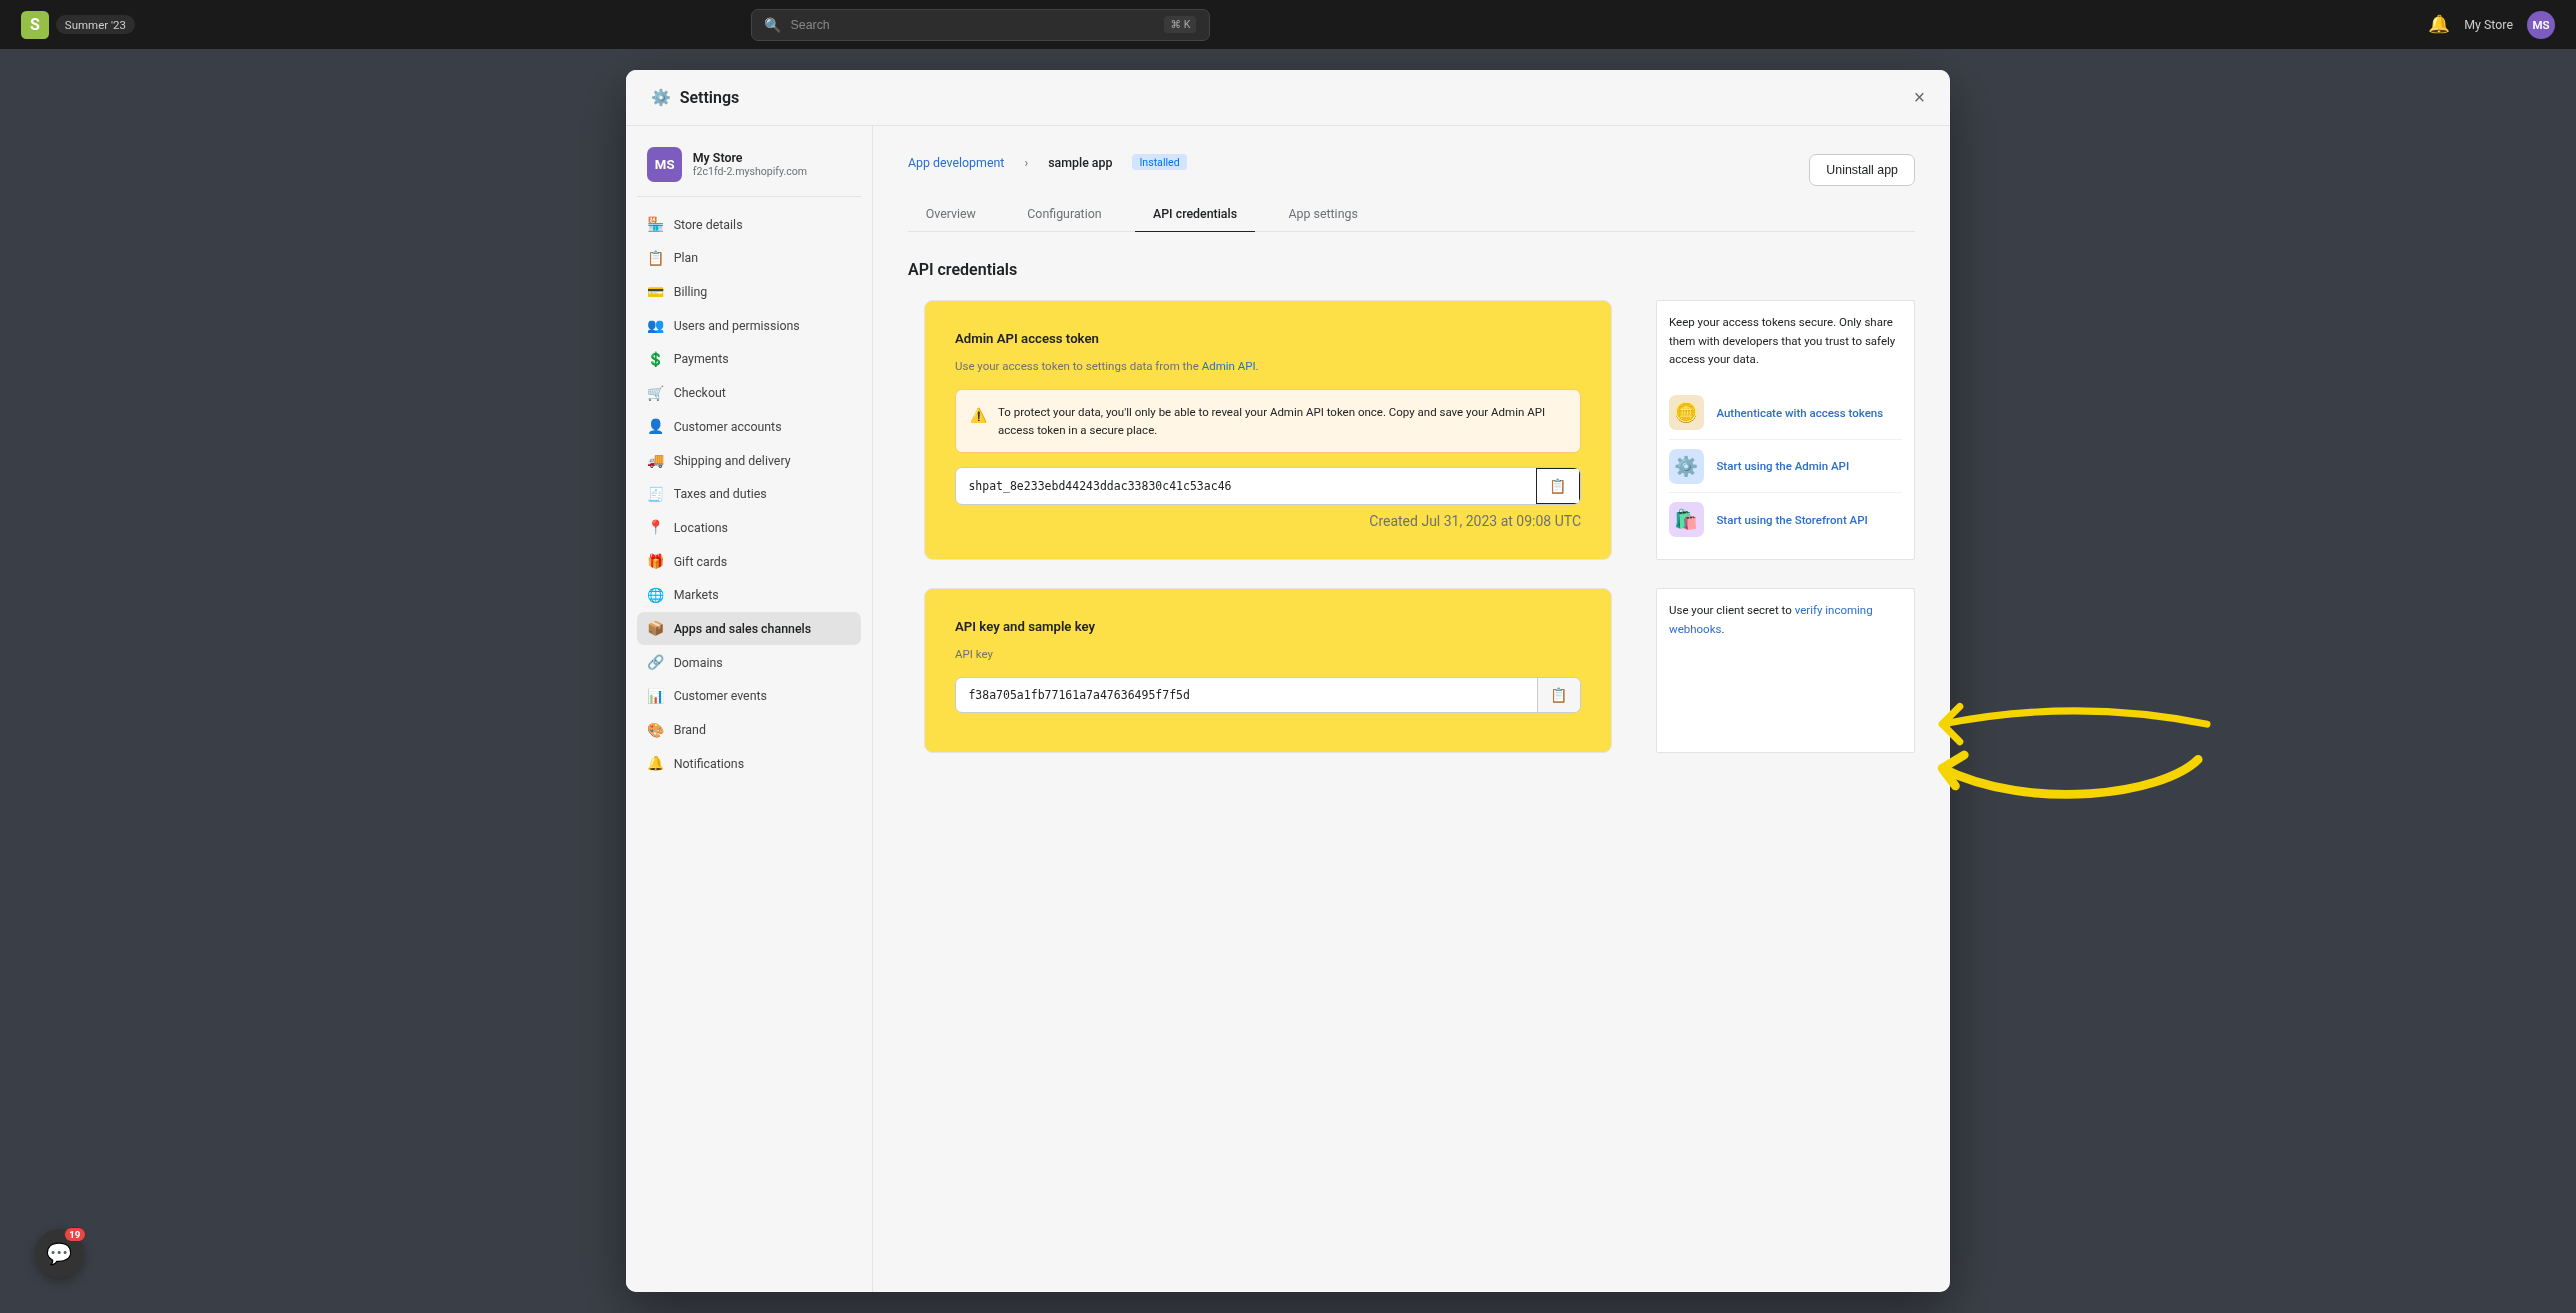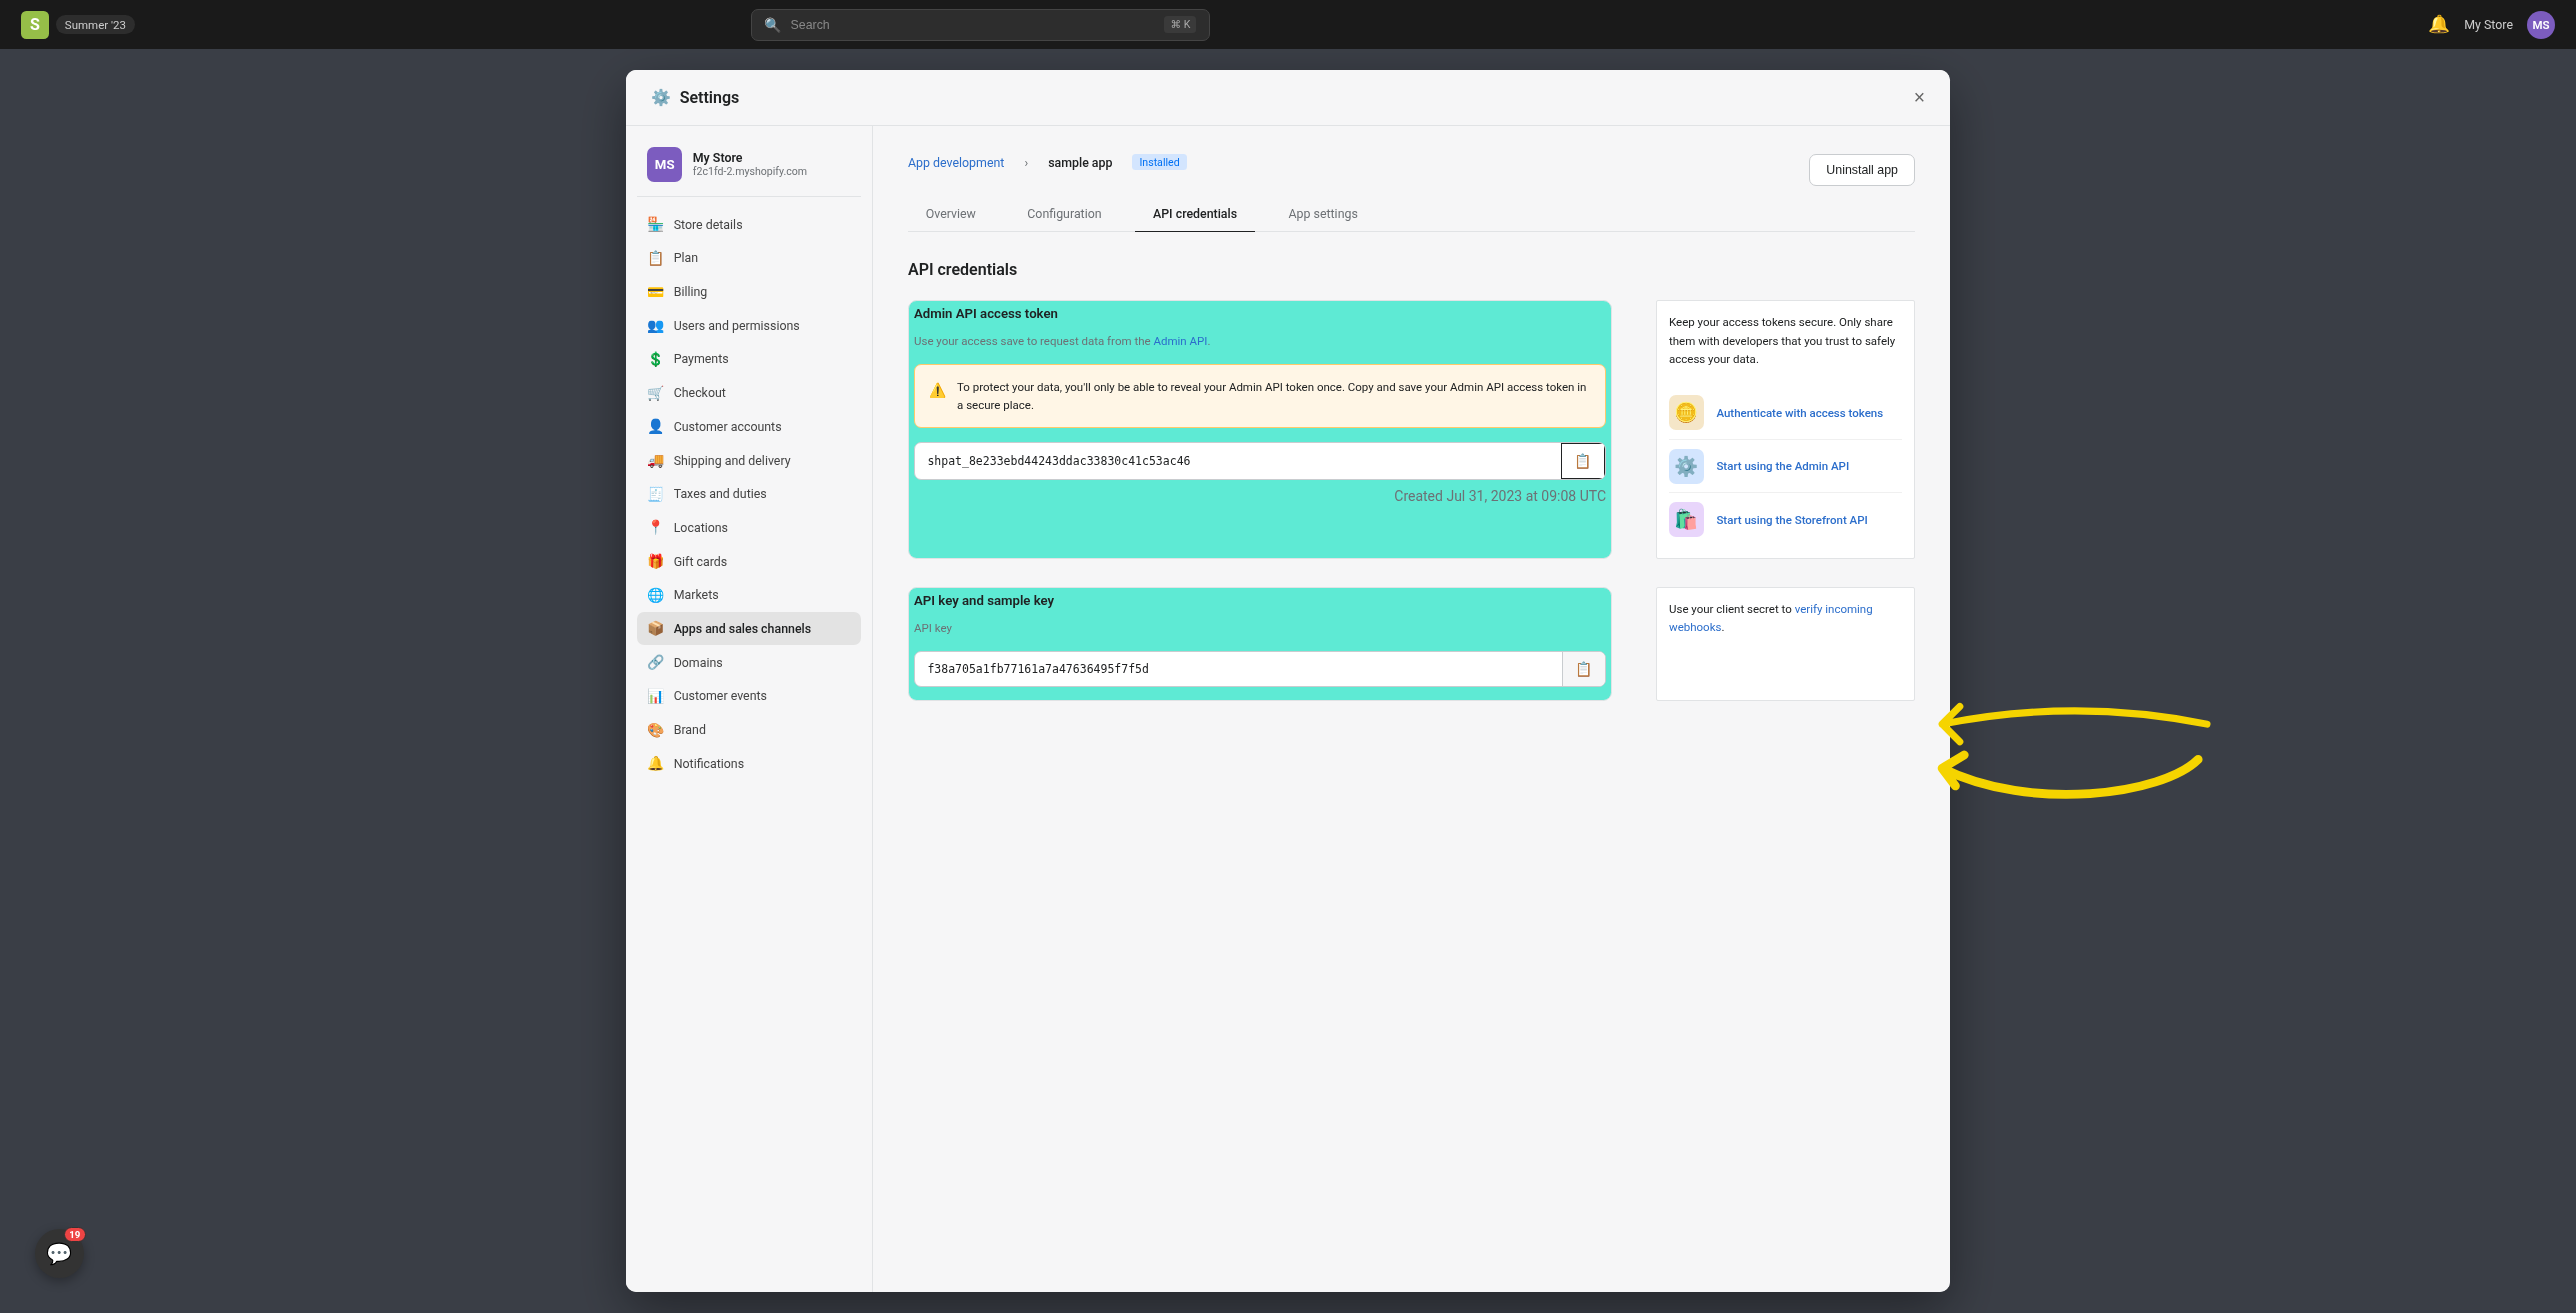--- a/index.html
+++ b/index.html
@@ -282,24 +282,25 @@
     }
     .content-grid {
       display: grid;
       grid-template-columns: 1fr 282px;
       gap: 21px;
       margin-bottom: 28px;
     }
 
     
     .card {
-      background: #5eead4;
+      background: #fde047;
       border: 0.9px solid #e1e3e5;
       border-radius: 8.8px;
-      padding: 5px;
+      padding: 30px;
+      margin-left: 16px;
     }
     .card-title {
       font-size: 13.2px;
       font-weight: 600;
       color: #202223;
       margin-bottom: 10.6px;
     }
     .card-desc {
       font-size: 11.5px;
       color: #6d7175;
@@ -601,21 +602,21 @@
           </div>
         </div>
 
         <div class="section-title">API credentials</div>
 
         <div class="content-grid">
 
           <div class="card">
             <div class="card-title">Admin API access token</div>
             <p class="card-desc">
-              <span>Use your access save to request data from the </span><a style="color:#2c6ecb;cursor:pointer;">Admin API</a><span>.</span>
+              <span>Use your access token to settings data from the </span><a style="color:#2c6ecb;cursor:pointer;">Admin API</a><span>.</span>
             </p>
             <div class="warning-banner">
               <span class="warning-icon">⚠️</span>
               <span>To protect your data, you'll only be able to reveal your Admin API token once. Copy and save your Admin API access token in a secure place.</span>
             </div>
             <div class="token-row">
               <span class="token-value">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</span>
               <button class="token-copy-btn highlighted">
                 <span>📋</span>
               </button>

